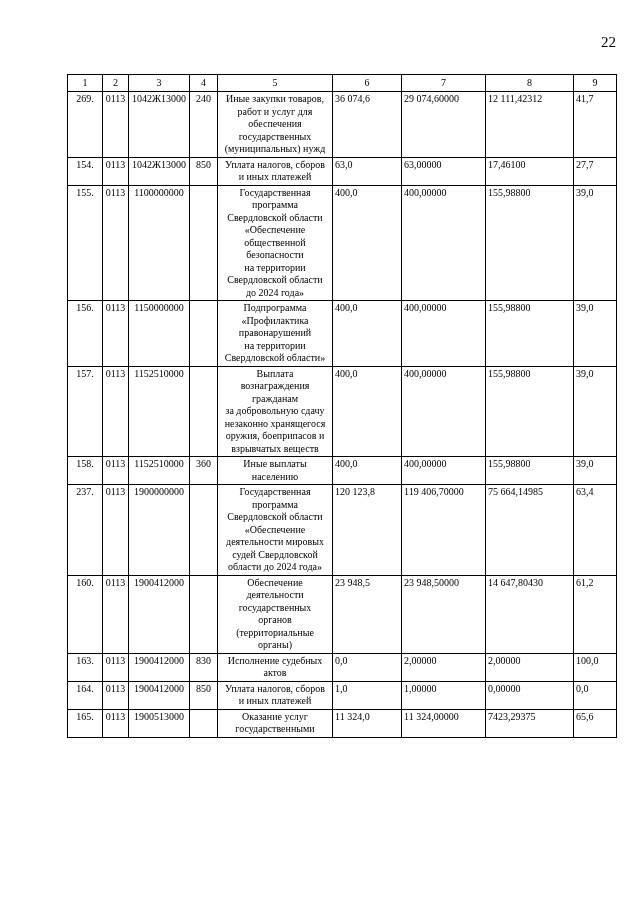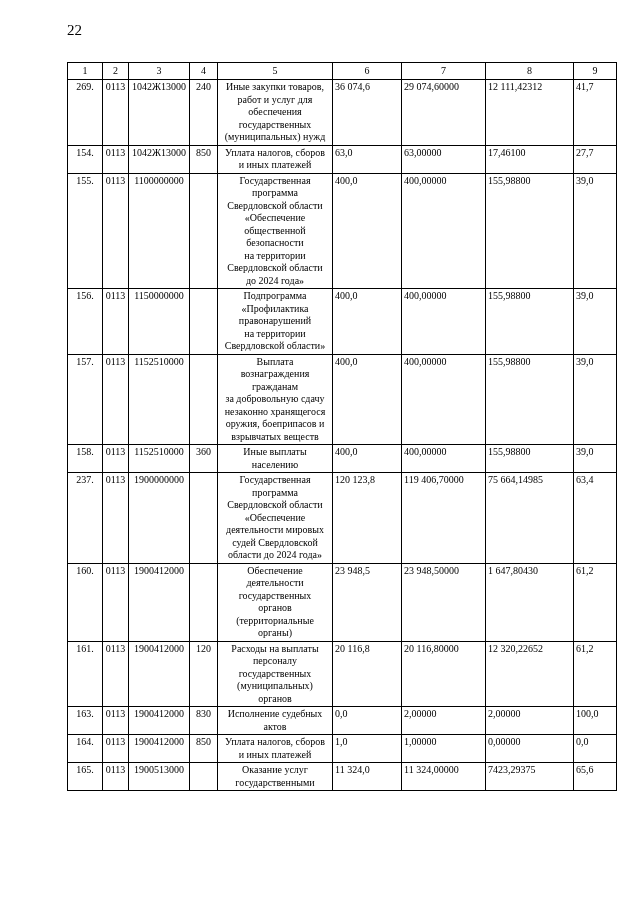--- a/index.html
+++ b/index.html
@@ -12,22 +12,22 @@
   .page {
     position: relative;
     width: 640px;
     height: 905px;
     background: #ffffff;
     overflow: hidden;
   }
   .page-number {
     width: 549px;
     margin-left: 67px;
-    padding-top: 21px;
-    text-align: left;
+    padding-top: 33px;
+    text-align: right;
     font-size: 15px;
     line-height: 18px;
   }
   table.budget-table {
     border-collapse: collapse;
     table-layout: fixed;
     width: 549px;
     margin-left: 67px;
     margin-top: 23px;
   }
@@ -208,39 +208,24 @@
     <td class="c-code">1900412000</td>
     <td class="c-code"></td>
     <td class="c-desc">Обеспечение
 деятельности
 государственных
 органов
 (территориальные
 органы)</td>
     <td class="c-amt">23 948,5</td>
     <td class="c-amt">23 948,50000</td>
-    <td class="c-amt">1 647,80430</td>
+    <td class="c-amt">14 647,80430</td>
     <td class="c-pct">61,2</td>
   </tr>
 
-  <tr>
-    <td class="c-num">161.</td>
-    <td class="c-code">0113</td>
-    <td class="c-code">1900412000</td>
-    <td class="c-code">120</td>
-    <td class="c-desc">Расходы на выплаты
-персоналу
-государственных
-(муниципальных)
-органов</td>
-    <td class="c-amt">20 116,8</td>
-    <td class="c-amt">20 116,80000</td>
-    <td class="c-amt">12 320,22652</td>
-    <td class="c-pct">61,2</td>
-  </tr>
 
 
   <tr>
     <td class="c-num">163.</td>
     <td class="c-code">0113</td>
     <td class="c-code">1900412000</td>
     <td class="c-code">830</td>
     <td class="c-desc">Исполнение судебных
 актов</td>
     <td class="c-amt">0,0</td>

